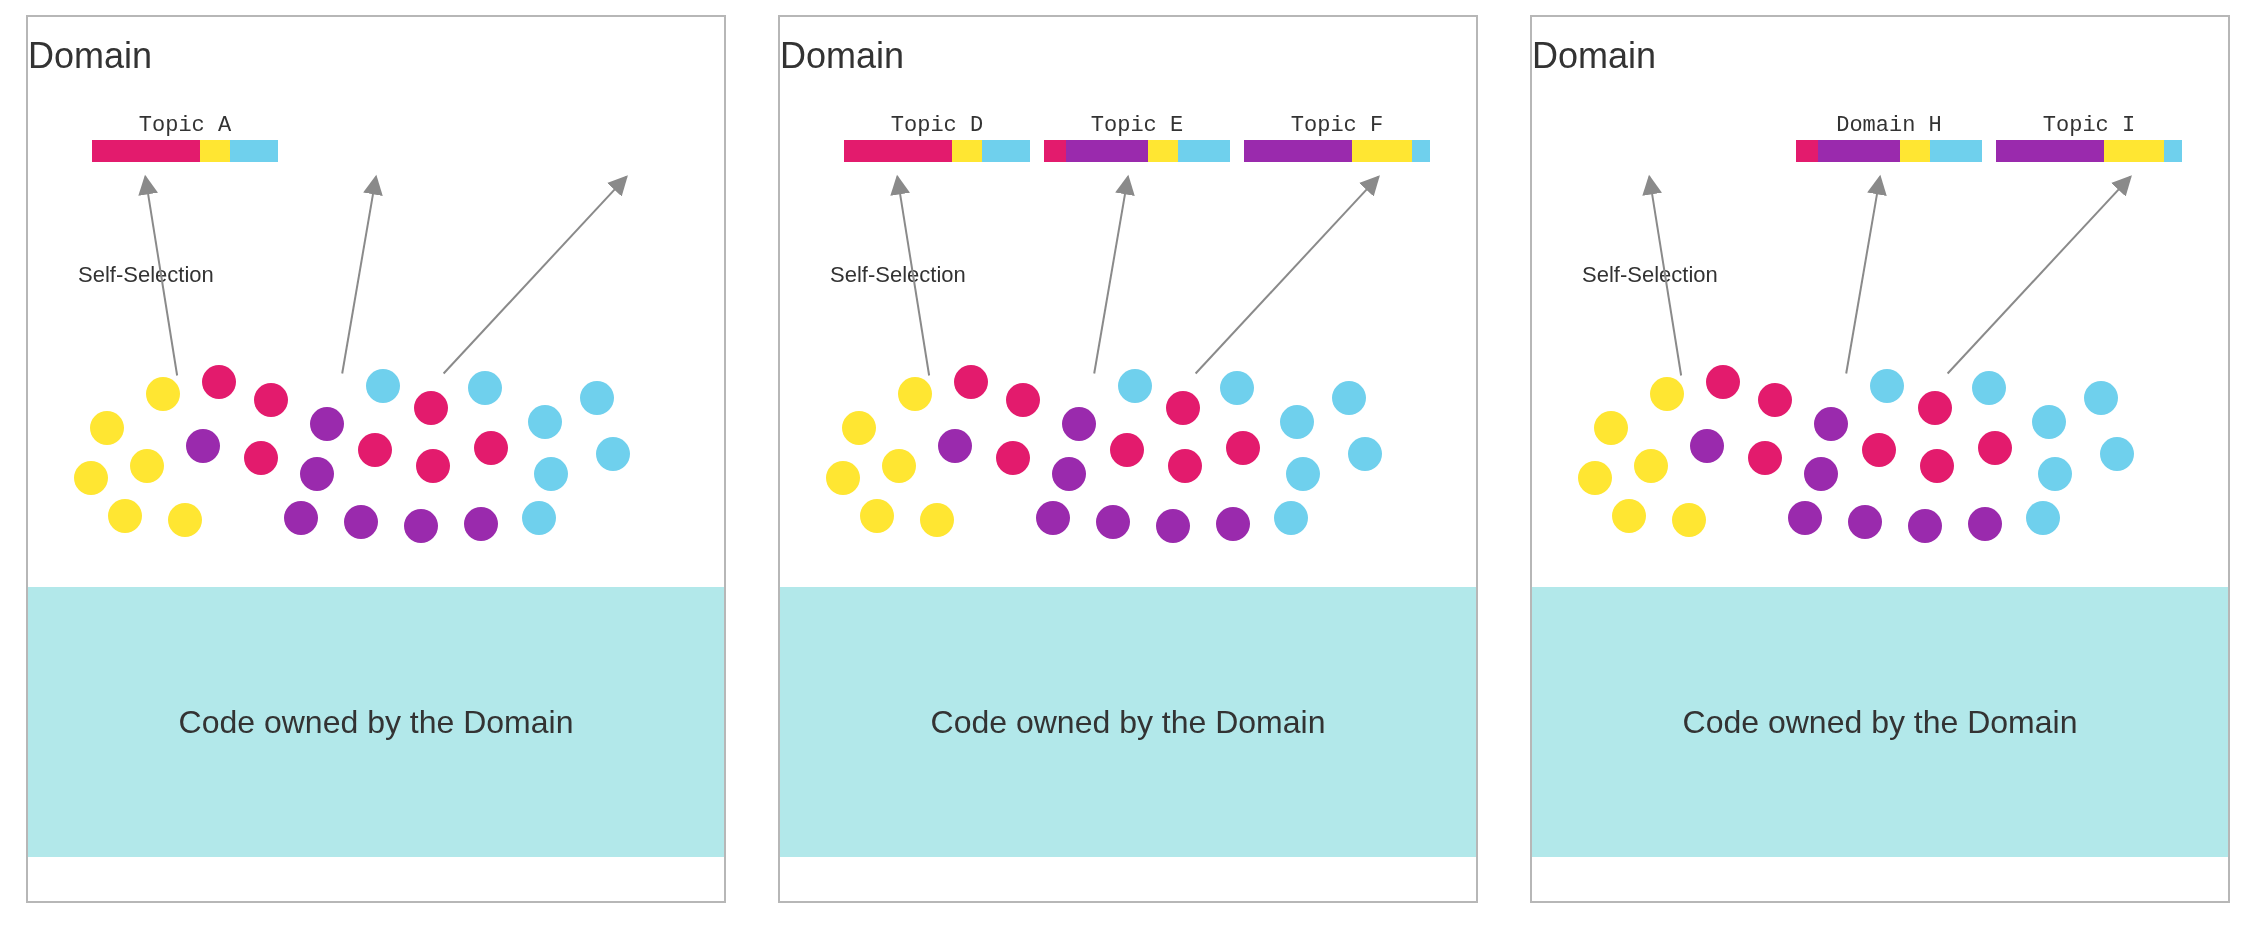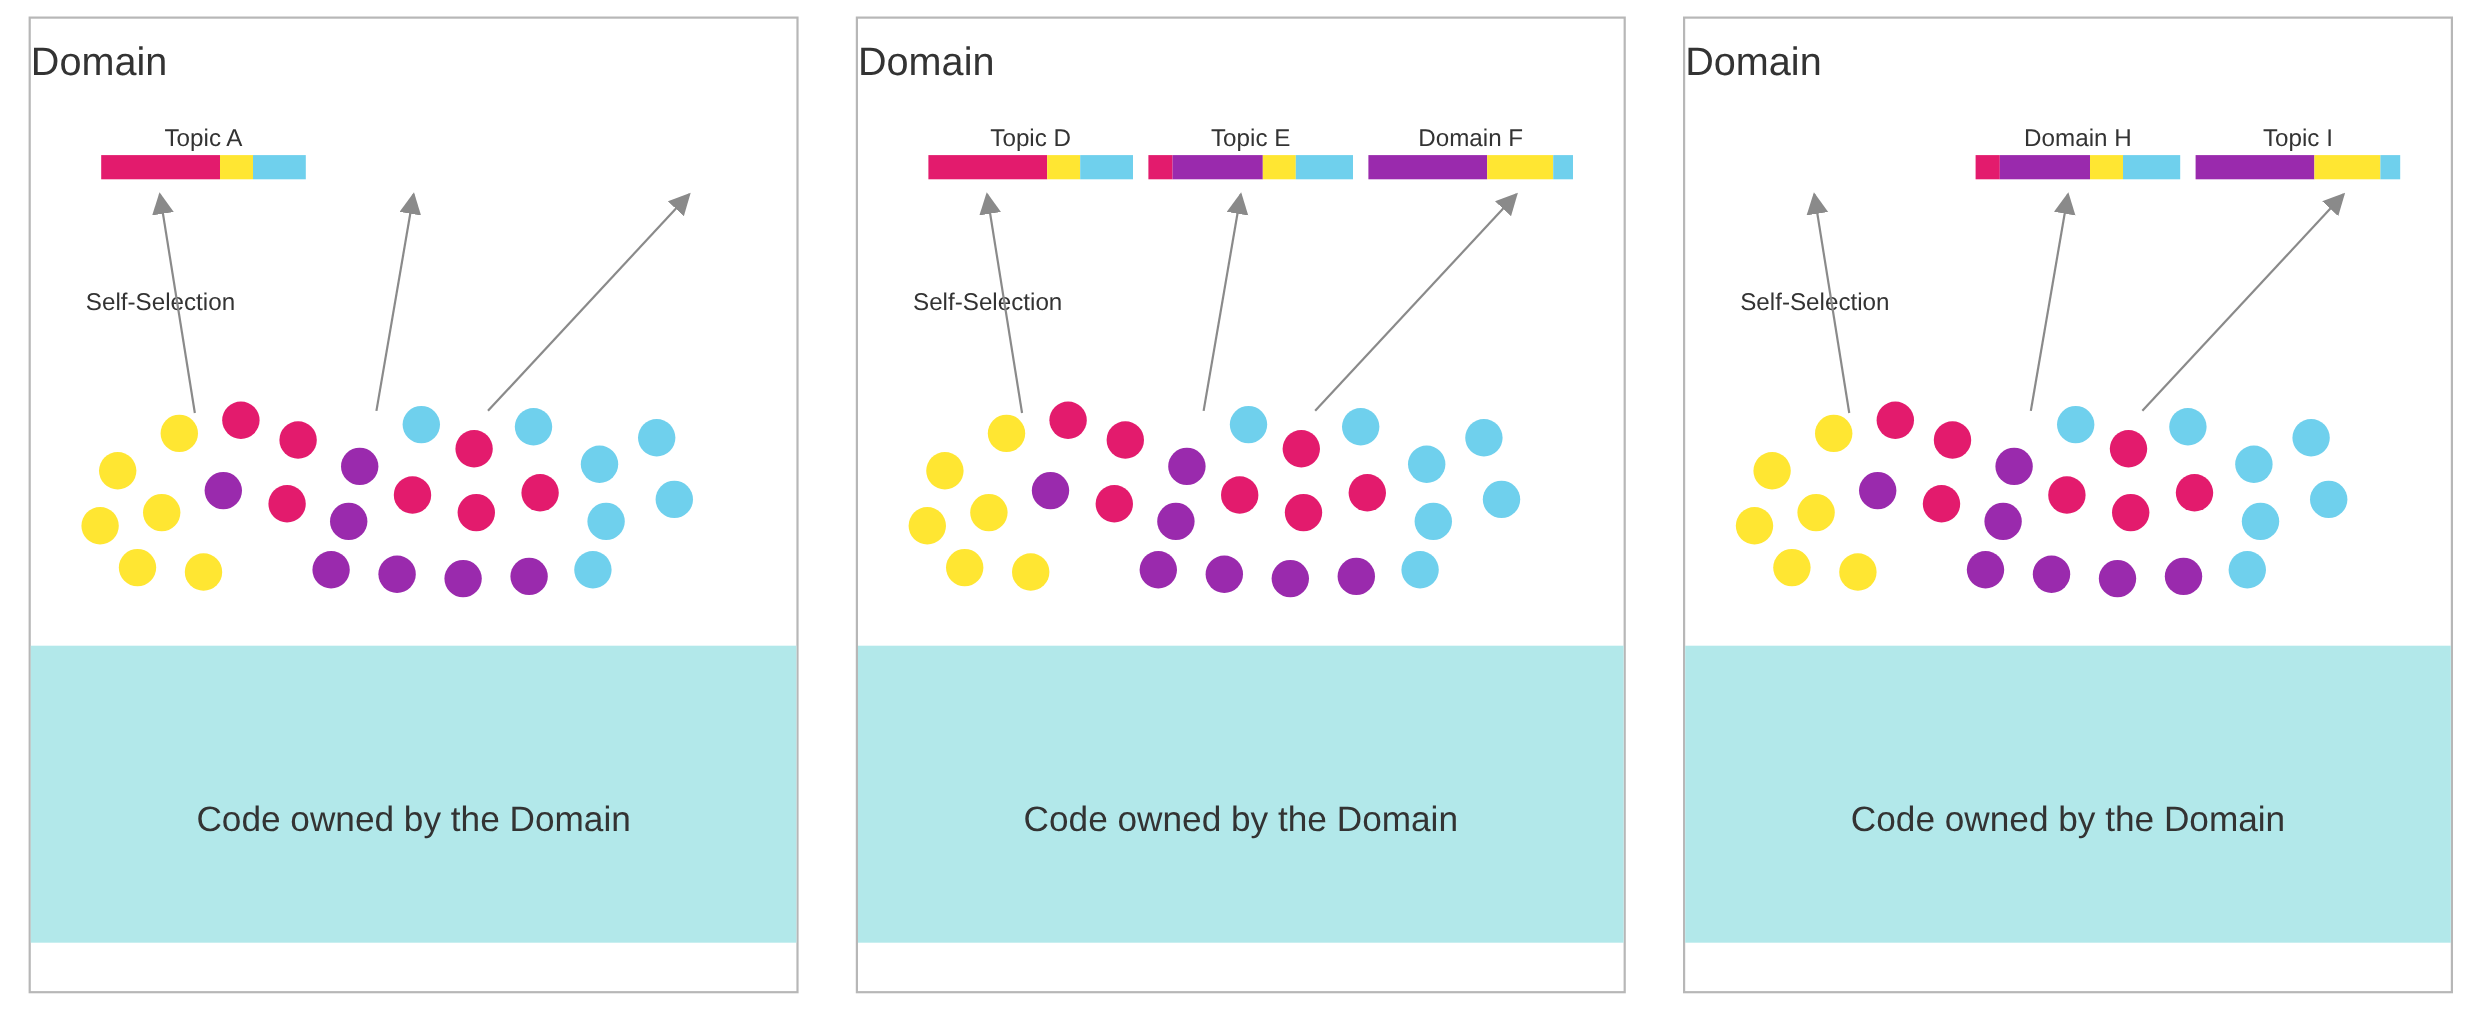--- a/index.html
+++ b/index.html
@@ -37,20 +37,21 @@
   .topic-row {
     position: absolute;
     top: 96px;
     left: 0;
     width: 100%;
     height: 60px;
   }
   .topic {
     position: absolute;
     width: 186px;
+    font-family: Liberation Mono, monospace;
   }
   .topic .label {
     text-align: center;
     font-size: 22px;
     color: #333;
     padding-bottom: 2px;
     white-space: nowrap;
   }
   .topic .bar {
     width: 186px;
@@ -91,21 +92,20 @@
     background: #b2e8ea;
   }
   .code-band .code-label {
     position: absolute;
     top: 50%;
     left: 50%;
     transform: translate(-50%, -50%);
     font-size: 32px;
     color: #333;
     white-space: nowrap;
-    margin-top: 23px;
   }
 
   
   .c-pink   { background: #e31b6d; }
   .c-yellow { background: #ffe632; }
   .c-blue   { background: #6fd0ed; }
   .c-purple { background: #9a2aad; }
 
   
   svg.arrows {
@@ -189,21 +189,21 @@
         </div>
         <div class="topic" style="left: 64px;">
           <div class="label">Topic D</div>
           <div class="bar">
             <div class="seg c-pink" style="width: 108px;"></div>
             <div class="seg c-yellow" style="width: 30px;"></div>
             <div class="seg c-blue" style="width: 48px;"></div>
           </div>
         </div>
         <div class="topic" style="left: 464px;">
-          <div class="label">Domain F</div>
+          <div class="label">Topic F</div>
           <div class="bar">
             <div class="seg c-purple" style="width: 108px;"></div>
             <div class="seg c-yellow" style="width: 60px;"></div>
             <div class="seg c-blue" style="width: 18px;"></div>
           </div>
         </div>
       </div>
       <div class="self-sel">Self-Selection</div>
       <svg class="arrows" viewBox="0 0 700 888">
         <defs>

